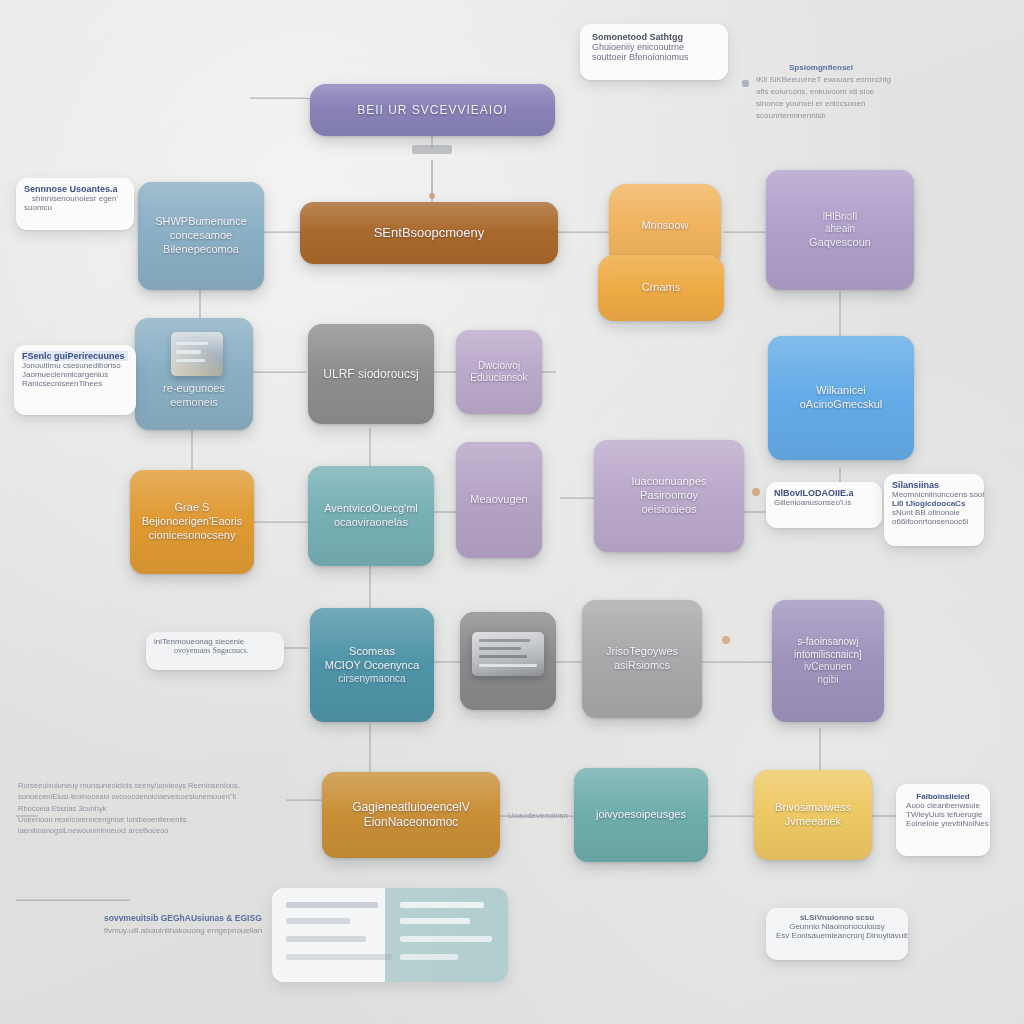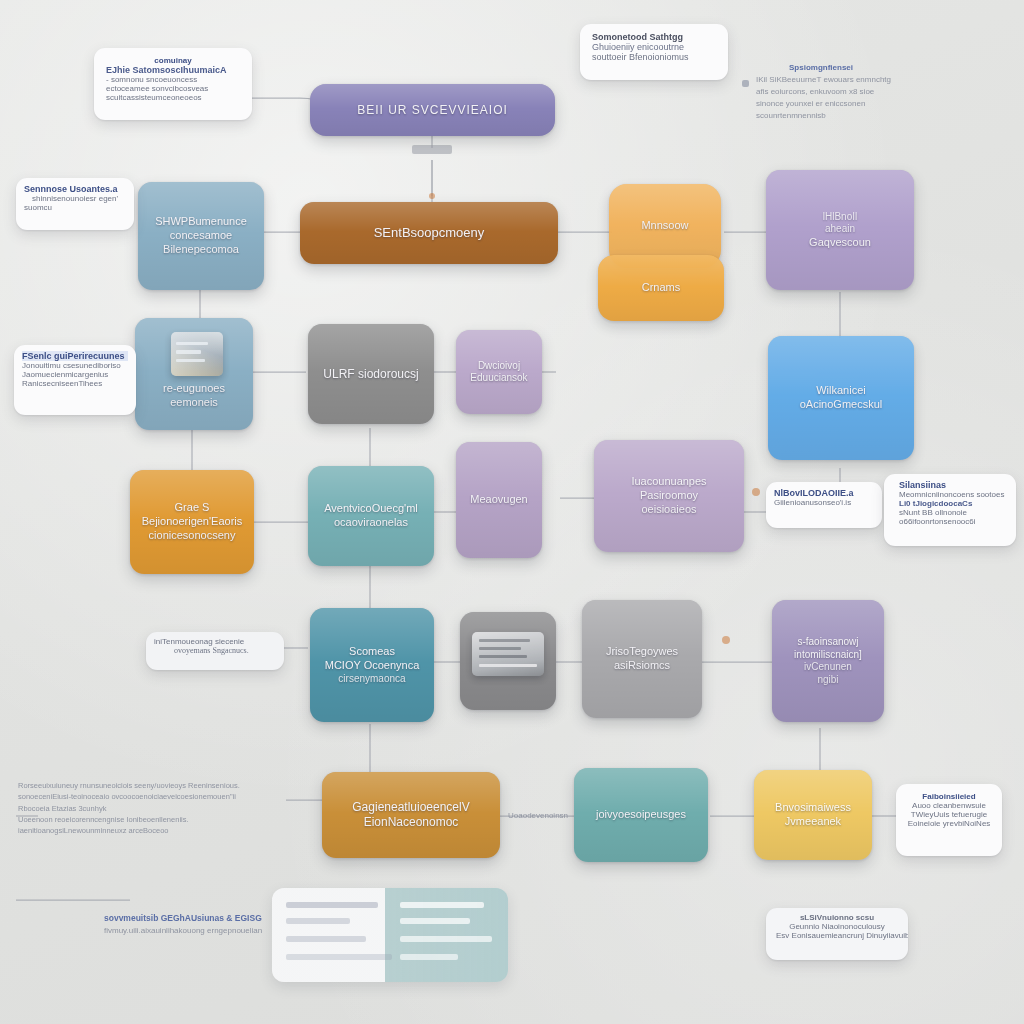--- a/index.html
+++ b/index.html
@@ -274,27 +274,20 @@
 
   <div class="node" style="left:574px;top:768px;width:134px;height:94px;background:#6fadad;font-size:11px;">
     <span class="ln">joivyoesoipeusges</span>
   </div>
 
   <div class="node" style="left:754px;top:770px;width:118px;height:90px;background:#eec863;font-size:11px;color:#fdfbf4;">
     <span class="ln">Bnvosimaiwess</span>
     <span class="ln">Jvmeeanek</span>
   </div>
 
-  <div class="card" style="left:94px;top:48px;width:158px;height:72px;font-size:8px;">
-    <span class="t" style="font-size:8px;text-align:center;">comuinay</span>
-    <span class="l" style="font-size:9px;font-weight:bold;color:#4a5a8c;">EJhie  SatomsoscIhuumaicA</span>
-    <span class="l">- somnonu sncoeuoncess</span>
-    <span class="l">ectoceamee sonvcibcosveas</span>
-    <span class="l">scuitcassisteumceoneoeos</span>
-  </div>
 
 
   <div class="card" style="left:580px;top:24px;width:148px;height:56px;font-size:9px;">
     <span class="t" style="color:#4a4f60;">Somonetood Sathtgg</span>
     <span class="l" style="color:#6b7punkt;color:#6b7289;">Ghuioeniiy enicooutrne</span>
     <span class="l">souttoeir Bfenoioniomus</span>
   </div>
 
   <div class="ghost" style="left:742px;top:62px;width:260px;height:70px;font-size:8px;">
     <span class="t" style="font-size:8px;margin-left:38px;padding-left:9px;">Spsiomgnfiensei</span>
@@ -321,21 +314,21 @@
   <div class="card" style="left:146px;top:632px;width:138px;height:38px;font-size:8px;padding:5px 8px;background:#f2f3f5;">
     <span class="l">iniTenmoueonag siecenie</span>
     <span class="l" style="margin-left:20px;font-family:Liberation Serif, serif;">ovoyemans Sngacnucs.</span>
   </div>
 
   <div class="card" style="left:766px;top:482px;width:116px;height:46px;font-size:8px;padding:6px 8px;">
     <span class="t" style="font-size:9px;">NlBovILODAOIIE.a</span>
     <span class="l">Giilenioanusonseo'i.is</span>
   </div>
 
-  <div class="card" style="left:884px;top:474px;width:132px;height:72px;font-size:8px;padding:6px 15px;">
+  <div class="card" style="left:884px;top:474px;width:100px;height:72px;font-size:8px;padding:6px 8px;">
     <span class="t" style="font-size:9px;">Silansiinas</span>
     <span class="l">Meomnicniinoncoens sootoes</span>
     <span class="l" style="color:#4a5a8c;font-weight:bold;">Li0 tJiogicdoocaCs</span>
     <span class="l">sNunt BB ollnonoie</span>
     <span class="l">o66ifoonrtonsenooc6i</span>
   </div>
 
   <div class="ghost" style="left:18px;top:780px;width:280px;height:82px;font-size:7.5px;">
     <span class="l">Rorseeuixuiuneuy rnunsuneoiciois seeny/uovieoys Reeninsenious.</span>
     <span class="l">sonoeceniEiusi-teoinoceaio ovcoocoenoiciaeveicoesionemouen''ii</span>
@@ -349,21 +342,21 @@
     <span class="l">fivmuy.uili.aixauinlihakouong erngepnouelian</span>
   </div>
 
 
   <div class="card" style="left:766px;top:908px;width:142px;height:52px;font-size:8px;padding:5px 10px;text-align:center;background:#f4f5f7;">
     <span class="t" style="font-size:8px;color:#6a7082;">sLSiVnuionno scsu</span>
     <span class="l">Geunnio Niaoinonoculousy</span>
     <span class="l">Esv Eonisauemieancrunj Dinuyiiavuib</span>
   </div>
 
-  <div class="card" style="left:896px;top:784px;width:106px;height:72px;font-size:8px;padding:8px 10px;text-align:center;">
+  <div class="card" style="left:896px;top:784px;width:94px;height:72px;font-size:8px;padding:8px 10px;text-align:center;">
     <span class="t" style="font-size:8px;">Faiboinsiieied</span>
     <span class="l">Auoo cleanbenwsuie</span>
     <span class="l">TWieyUuis tefuerugie</span>
     <span class="l">Eoineioie yrevbiNoiNes</span>
   </div>
 
   <div class="ghost" style="left:508px;top:810px;width:70px;height:16px;font-size:8px;">
     <span class="l">Uoaodevenoinsn</span>
   </div>
 

